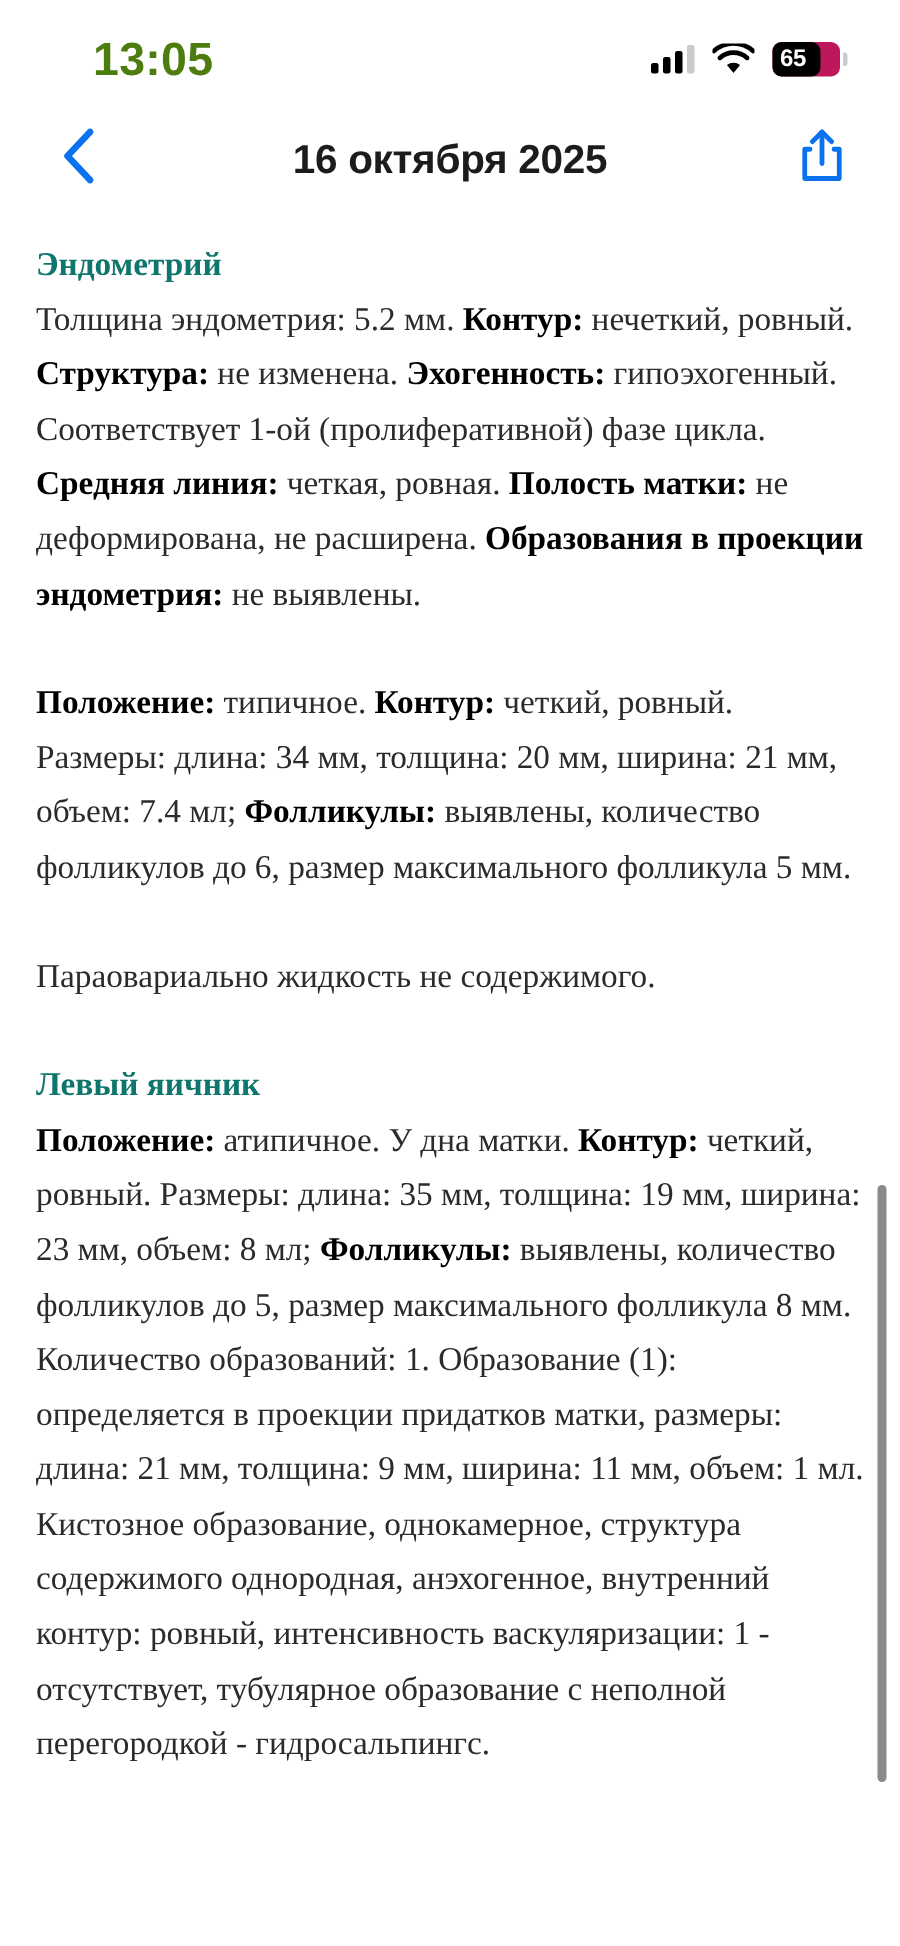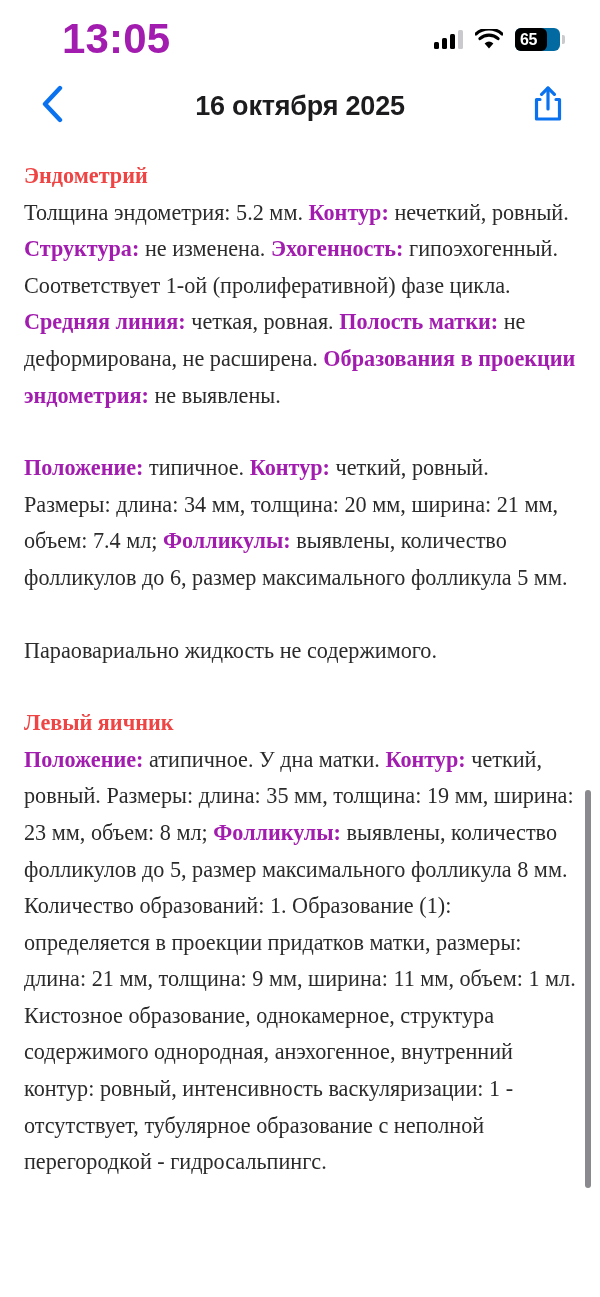--- a/index.html
+++ b/index.html
@@ -28,24 +28,24 @@
     position: relative;
     height: 72px;
     display: flex;
     align-items: center;
     justify-content: space-between;
     padding: 0 40px 0 62px;
     box-sizing: border-box;
   }
   .status-time {
     font-family: "Liberation Sans", sans-serif;
-    font-size: 42px;
+    font-size: 31px;
     font-weight: 700;
     letter-spacing: 0.2px;
-    color: #a21caf;
+    color: #4d7c0f;
     line-height: 1;
     padding-top: 6px;
   }
   .status-right {
     display: flex;
     align-items: center;
     gap: 12px;
     padding-top: 6px;
   }
   .sig-bars {
@@ -65,21 +65,21 @@
   .sig-bars i:nth-child(3) { height: 15px; }
   .sig-bars i:nth-child(4) { height: 19px; background: #c9c9ce; }
 
   .wifi-icon { display:block; }
 
   .battery {
     position: relative;
     width: 45px;
     height: 23px;
     border-radius: 6px;
-    background: #0369a1;
+    background: #be185d;
     display: flex;
     align-items: center;
     overflow: visible;
   }
   .battery::after {
     content: "";
     position: absolute;
     right: -5px;
     top: 7px;
     width: 3px;
@@ -156,25 +156,25 @@
     text-align: left;
   }
   .doc p {
     margin: 0;
   }
   .doc .spacer {
     height: 36px;
   }
   .doc b {
     font-weight: 700;
-    color: #a21caf;
+    color: #000000;
   }
   .heading {
     font-weight: 700;
-    color: #ef4444;
+    color: #0f766e;
   }
 
   
   .scroll-indicator {
     position: absolute;
     right: 9px;
     top: 650px;
     width: 6px;
     height: 398px;
     border-radius: 3px;

